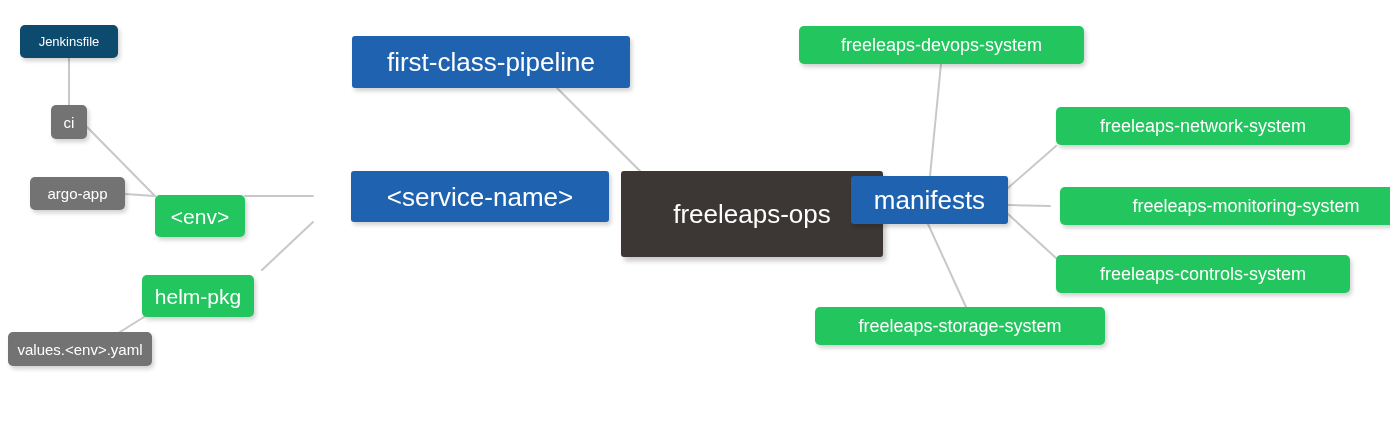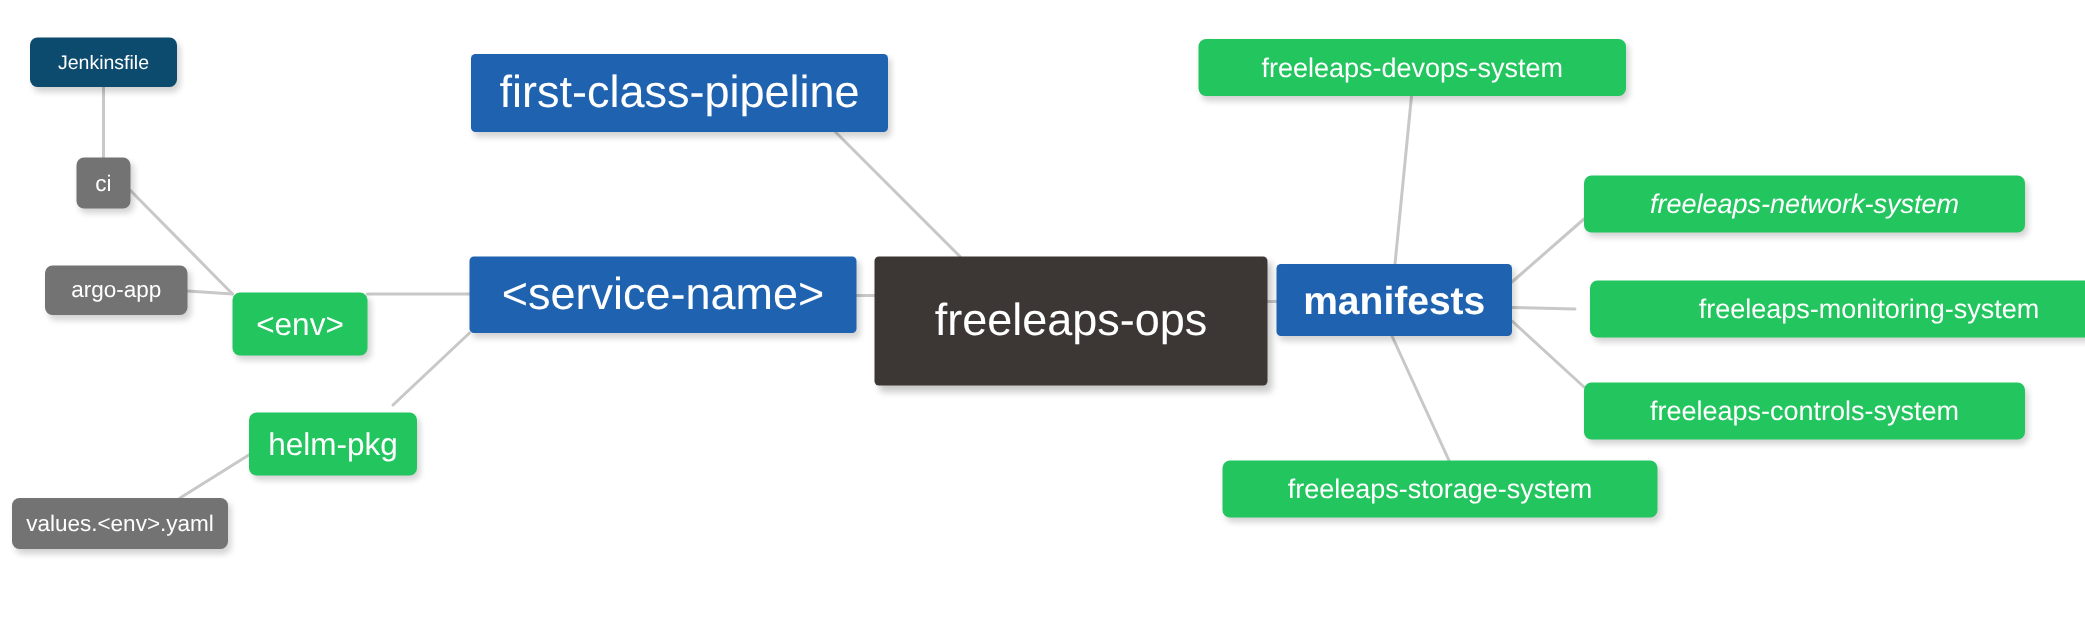--- a/index.html
+++ b/index.html
@@ -52,21 +52,21 @@
   }
   .node-green {
     background: #22c55e;
   }
   .node-orange {
     background: #0c4a6e;
   }
   .node-red {
     background: #737373;
   }
-  .size-xl  { font-size: 30px; }
+  .size-xl  { font-size: 26px; margin-left: 38px; }
   .size-lg  { font-size: 26px; }
   .size-md  { font-size: 21px; margin-top: 20px; }
   .size-sm  { font-size: 18px; }
   .size-xs  { font-size: 15px; }
   .size-xxs { font-size: 13px; }
 </style>
 </head>
 <body>
 
 <div id="canvas">
@@ -84,25 +84,25 @@
       <line x1="1008" y1="188" x2="1056" y2="146" stroke="#c8c8c8" stroke-width="2" stroke-linecap="round"></line>
       <line x1="1008" y1="205" x2="1050" y2="206" stroke="#c8c8c8" stroke-width="2" stroke-linecap="round"></line>
       <line x1="1008" y1="214" x2="1056" y2="258" stroke="#c8c8c8" stroke-width="2" stroke-linecap="round"></line>
       <line x1="928" y1="224" x2="966" y2="307" stroke="#c8c8c8" stroke-width="2" stroke-linecap="round"></line>
     </svg>
   <div id="node-layer">
       <div class="node node-orange size-xxs" style="left: 20px; top: 25px; width: 98px; height: 33px;">Jenkinsfile</div>
       <div class="node node-red size-xs" style="left: 51px; top: 105px; width: 36px; height: 34px;">ci</div>
       <div class="node node-red size-xs" style="left: 30px; top: 177px; width: 95px; height: 33px;">argo-app</div>
       <div class="node node-green size-md" style="left: 155px; top: 175px; width: 90px; height: 42px;">&lt;env&gt;</div>
-      <div class="node node-green size-md" style="left: 166px; top: 255px; width: 112px; height: 42px;">helm-pkg</div>
+      <div class="node node-green size-md" style="left: 142px; top: 255px; width: 112px; height: 42px;">helm-pkg</div>
       <div class="node node-red size-xs" style="left: 8px; top: 332px; width: 144px; height: 34px;">values.&lt;env&gt;.yaml</div>
       <div class="node node-blue size-xl" style="left: 313px; top: 171px; width: 258px; height: 51px;">&lt;service-name&gt;</div>
       <div class="node node-blue size-xl" style="left: 314px; top: 36px; width: 278px; height: 52px;">first-class-pipeline</div>
       <div class="node node-root size-xl" style="left: 583px; top: 171px; width: 262px; height: 86px;">freeleaps-ops</div>
-      <div class="node node-blue size-lg" style="left: 851px; top: 176px; width: 157px; height: 48px; font-weight: bold;">manifests</div>
+      <div class="node node-blue size-lg" style="left: 851px; top: 176px; width: 157px; height: 48px;">manifests</div>
       <div class="node node-green size-sm" style="left: 799px; top: 26px; width: 285px; height: 38px;">freeleaps-devops-system</div>
-      <div class="node node-green size-sm" style="left: 1056px; top: 117px; width: 294px; height: 38px; font-style: italic;">freeleaps-network-system</div>
+      <div class="node node-green size-sm" style="left: 1056px; top: 107px; width: 294px; height: 38px;">freeleaps-network-system</div>
       <div class="node node-green size-sm" style="left: 1050px; top: 187px; width: 372px; height: 38px; margin-left: 10px;">freeleaps-monitoring-system</div>
       <div class="node node-green size-sm" style="left: 1056px; top: 255px; width: 294px; height: 38px;">freeleaps-controls-system</div>
       <div class="node node-green size-sm" style="left: 815px; top: 307px; width: 290px; height: 38px;">freeleaps-storage-system</div>
     </div>
 </div>
 
 </body></html>

